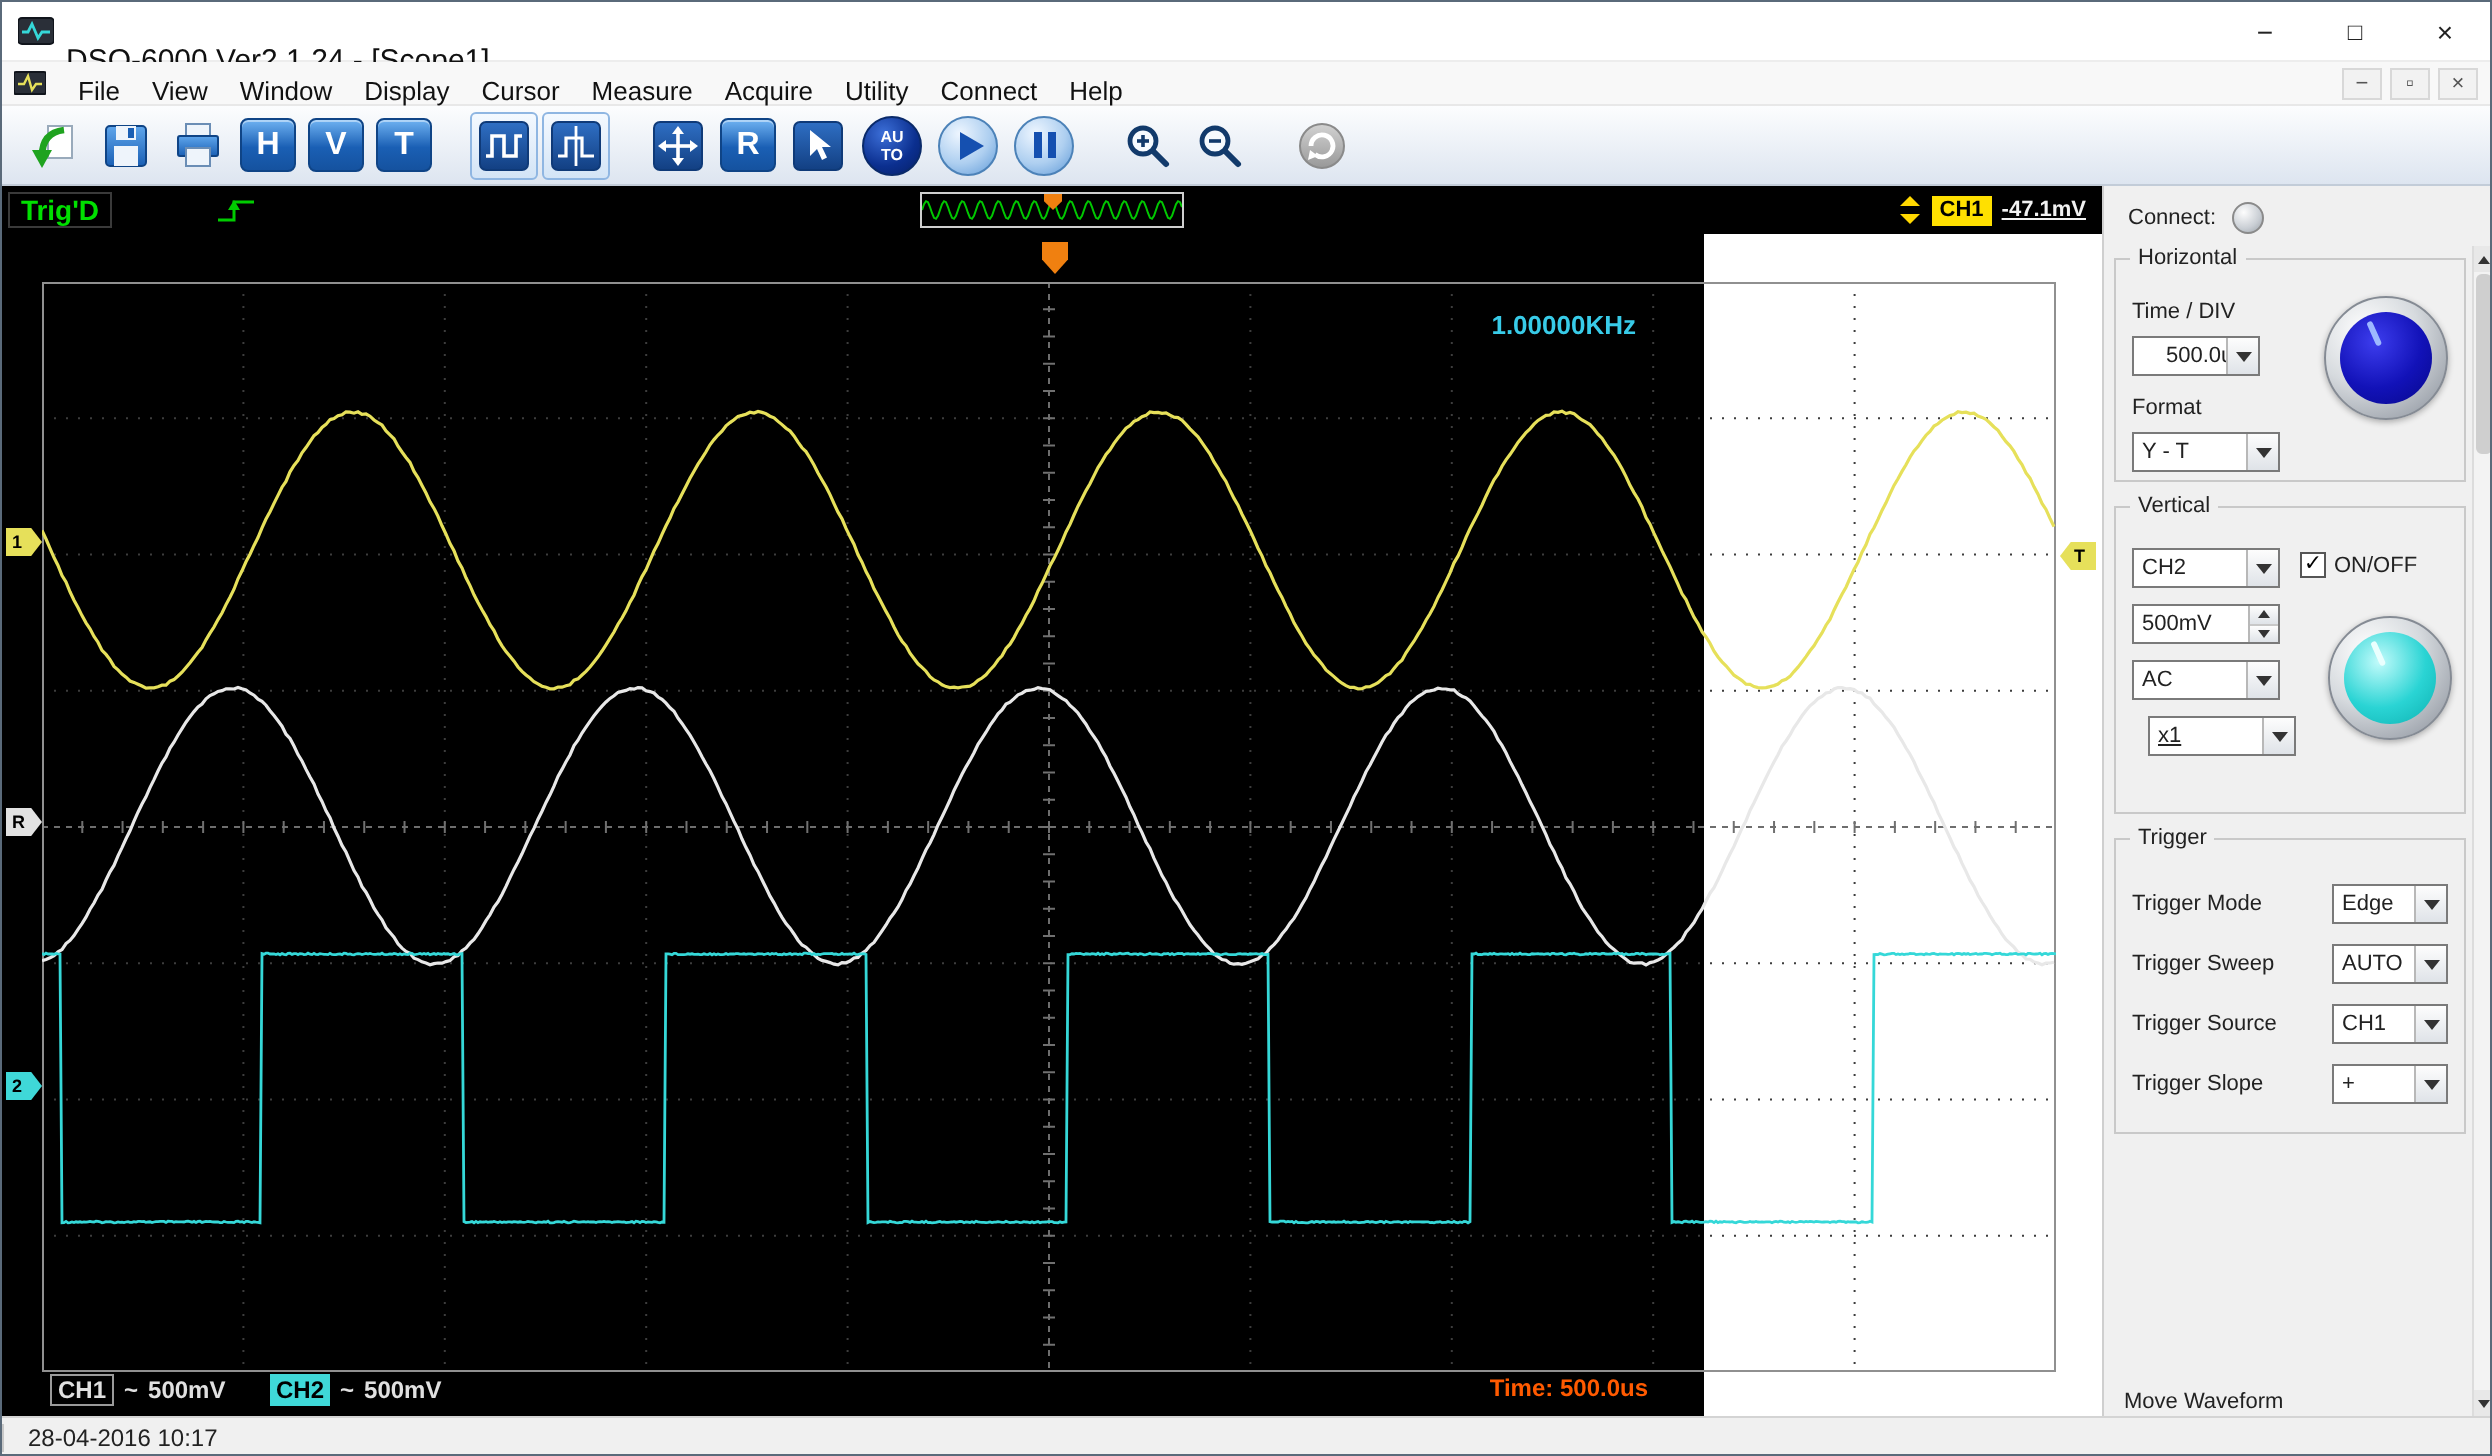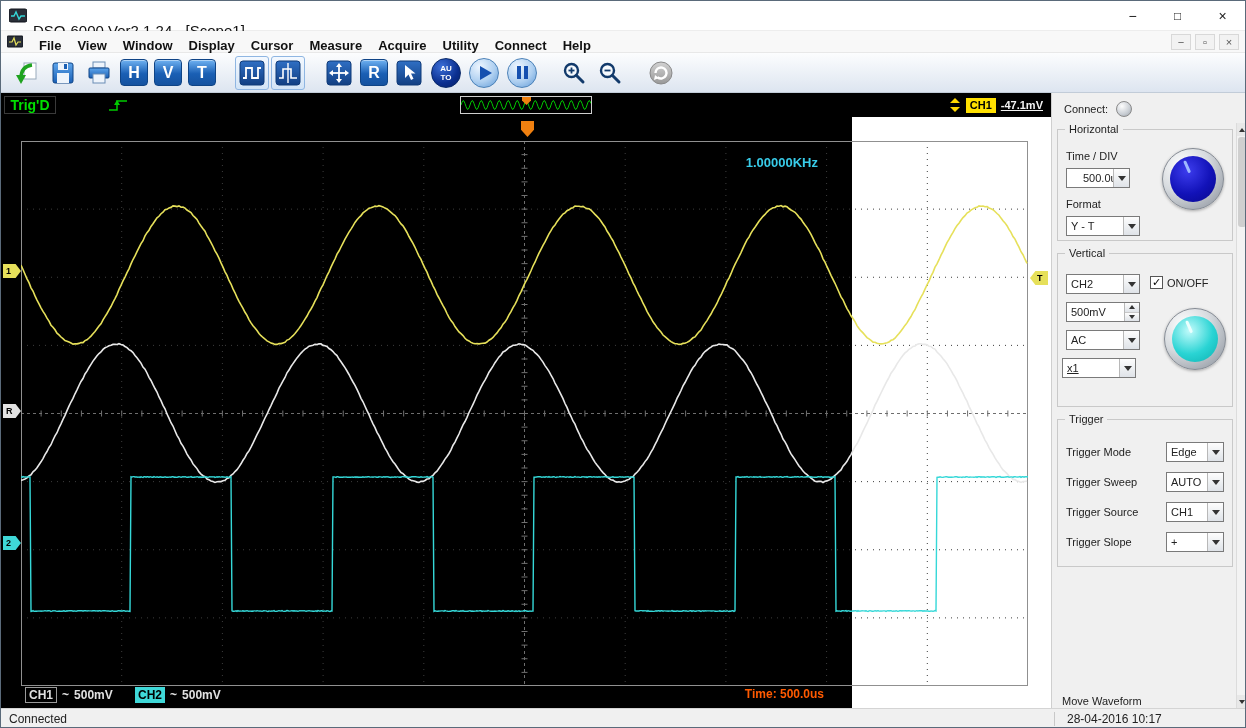--- a/index.html
+++ b/index.html
@@ -11,21 +11,21 @@
   .titlebar { position:absolute; left:0; top:0; width:100%; height:30px; background:#ffffff; display:flex; align-items:center; border-bottom:1px solid #ededed; }
   .titlebar .app-ico { width:18px; height:16px; margin:0 6px 0 8px; }
   .titlebar .title { font-size:15px; color:#111;margin-top:29px; }
   .win-controls { position:absolute; right:0; top:0; height:30px; display:flex; }
   .win-btn { width:45px; height:29px; display:flex; align-items:center; justify-content:center; font-size:14px; color:#222; cursor:default; }
   .win-btn.max { font-size:12px; }
 
   
   .menubar { position:absolute; left:0; top:30px; width:100%; height:22px; background:#f8f8f8; display:flex; align-items:center; border-bottom:1px solid #e8e8e8; }
   .menubar .menu-ico { width:16px; height:14px; margin:0 8px 0 6px; }
-  .menu-item { font-size:13px; color:#111; padding:4px 8px; height:22px; line-height:22px;font-weight:bold; }
+  .menu-item { font-size:13px; color:#111; padding:4px 8px; height:22px; line-height:22px; }
   .mdi-controls { position:absolute; right:6px; top:0; height:22px; display:flex; align-items:center; gap:4px; }
   .mdi-btn { width:20px; height:16px; display:flex; align-items:center; justify-content:center; font-size:11px; color:#555; border:1px solid #d8d8d8; background:#f2f2f2; }
 
   
   .toolbar { position:absolute; left:0; top:52px; width:100%; height:40px; background:linear-gradient(#fcfdfe,#dde5f0); border-bottom:1px solid #c2ccd8; display:flex; align-items:center; padding-left:8px; }
   .tb-btn { width:34px; height:34px; display:flex; align-items:center; justify-content:center; margin:0 1px; border-radius:3px; }
   .tb-gap { margin-left:16px; }
   .tb-letter { width:28px; height:27px; margin:0 3px; border-radius:4px; background:linear-gradient(#6fb2f2,#1a5fb4 55%,#15529f); border:1px solid #0f4486; color:#fff; font-weight:bold; font-size:16px; display:flex; align-items:center; justify-content:center; box-shadow:inset 0 1px 0 rgba(255,255,255,.45); }
   .tb-active { border:1px solid #8fb6e2; background:linear-gradient(#f4f9ff,#d3e4f6); border-radius:3px; }
   .tb-circle { width:30px; height:30px; border-radius:50%; margin:0 4px; display:flex; align-items:center; justify-content:center; }
@@ -482,21 +482,21 @@
               <i class="tri-down-s"></i>
             </span>
         </span>
       </div>
       <div class="combo" style="left:8px;top:76px;width:74px;">
         <span class="combo-val">AC</span>
         <span class="combo-btn">
             <i class="tri-down"></i>
           </span>
       </div>
-      <div class="combo" style="left:4px;top:104px;width:74px;text-decoration:underline;">
+      <div class="combo" style="left:16px;top:104px;width:74px;text-decoration:underline;">
         <span class="combo-val">x1</span>
         <span class="combo-btn">
             <i class="tri-down"></i>
           </span>
       </div>
       <div class="knob" style="right:6px;top:54px;">
         <div class="knob-inner cyan">
             <div class="knob-pointer kp-cyan"></div>
           </div>
       </div>
@@ -541,18 +541,17 @@
           <i class="tri-up-s"></i>
         </div>
       <div class="vs-thumb"></div>
       <div class="vs-btn vs-down">
           <i class="tri-down-s"></i>
         </div>
     </div>
   </div>
 
   <div class="statusbar">
-    <span class="sb-left">Connected</span>
     <span class="sb-div"></span>
     <span class="sb-right">28-04-2016  10:17</span>
   </div>
 
 </div>
 
 </body></html>

